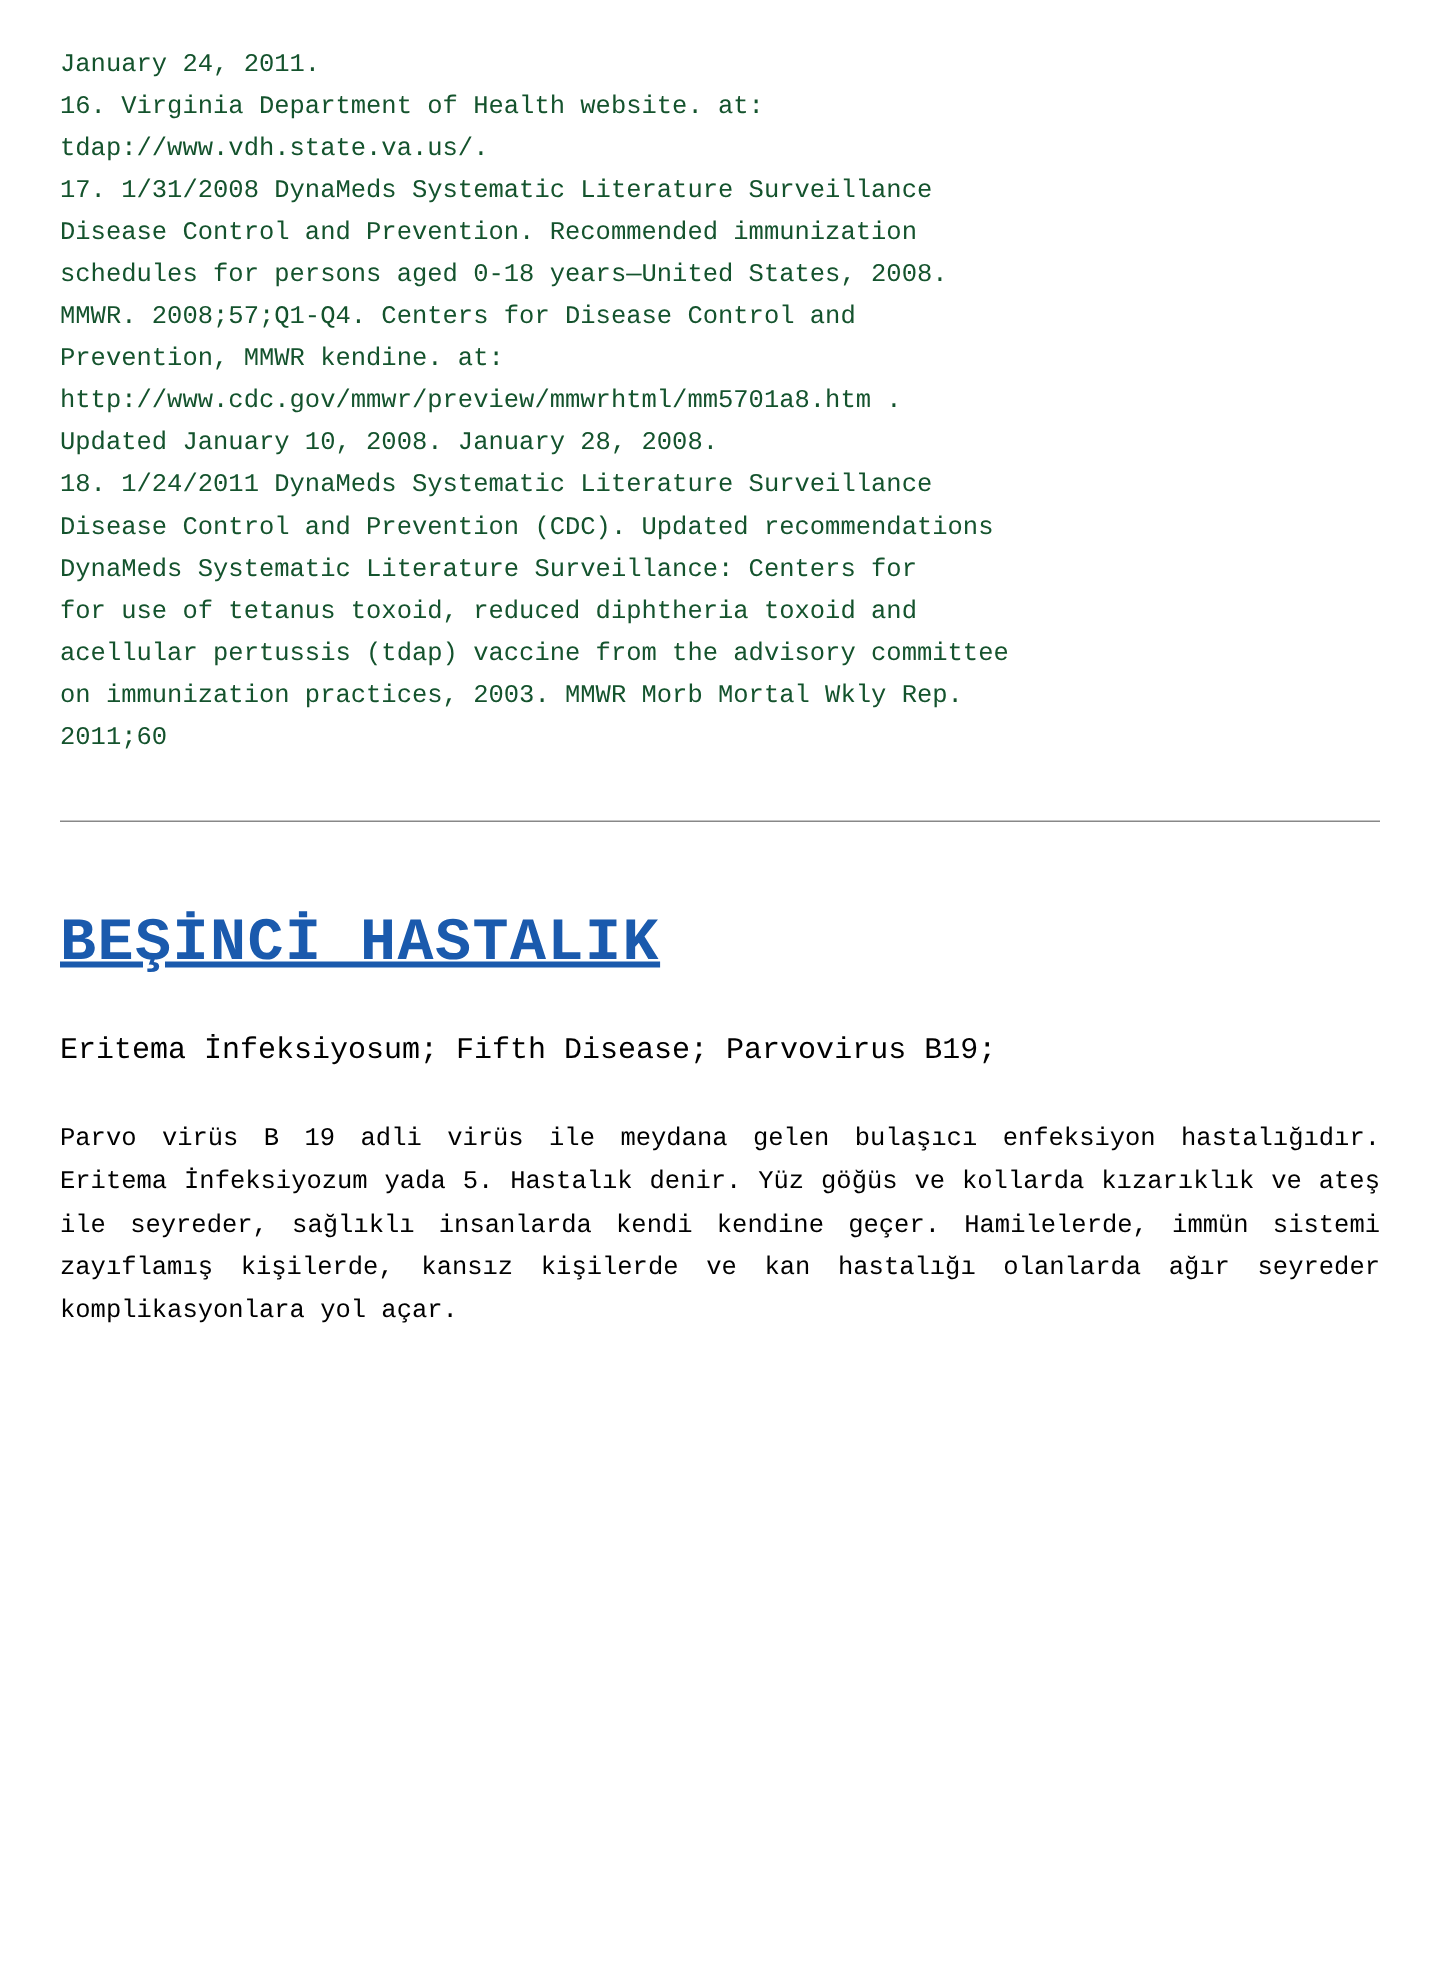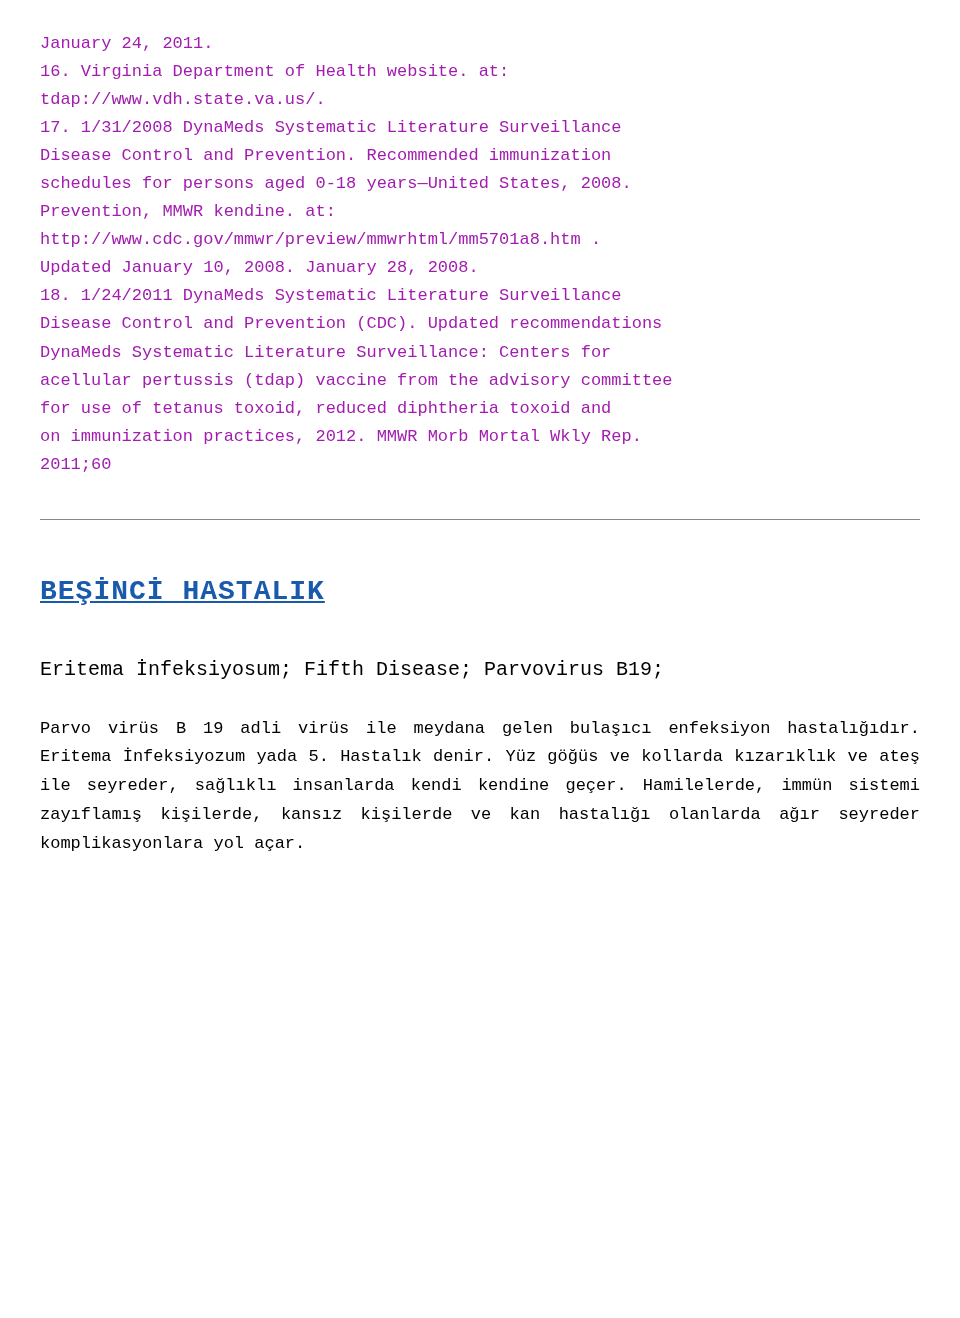--- a/index.html
+++ b/index.html
@@ -19,36 +19,36 @@
     }
 
     .references-block {
       margin-bottom: 30px;
     }
 
     .ref-line {
       font-size: 17px;
       line-height: 1.65;
       font-family: 'Courier New', Courier, monospace;
-      color: #a21caf;
+      color: #14532d;
     }
 
     .divider {
       border: none;
       border-top: 1.5px solid #888;
       margin: 40px 0 50px 0;
     }
 
     .section-title {
-      font-size: 28px;
+      font-size: 40px;
       font-weight: bold;
       font-family: 'Courier New', Courier, monospace;
       color: #1a5aad;
       text-decoration: underline;
-      margin-bottom: 40px;
+      margin-bottom: 24px;
       letter-spacing: 1px;
     }
 
     .subtitle {
       font-size: 20px;
       font-weight: normal;
       font-family: 'Courier New', Courier, monospace;
       color: #000;
       margin-bottom: 30px;
       line-height: 1.5;
@@ -66,29 +66,30 @@
 <body>
 
 <div class="references-block">
   <div id="ref-lines-container">
       <div class="ref-line">January 24, 2011.</div>
       <div class="ref-line">16. Virginia Department of Health website. at:</div>
       <div class="ref-line">tdap://www.vdh.state.va.us/.</div>
       <div class="ref-line">17. 1/31/2008 DynaMeds Systematic Literature Surveillance</div>
       <div class="ref-line">Disease Control and Prevention. Recommended immunization</div>
       <div class="ref-line">schedules for persons aged 0-18 years—United States, 2008.</div>
+      <div class="ref-line">MMWR. 2008;57;Q1-Q4. Centers for Disease Control and</div>
       <div class="ref-line">Prevention,  MMWR  kendine.  at:</div>
       <div class="ref-line">http://www.cdc.gov/mmwr/preview/mmwrhtml/mm5701a8.htm .</div>
       <div class="ref-line">Updated January 10, 2008. January 28, 2008.</div>
       <div class="ref-line">18. 1/24/2011 DynaMeds Systematic Literature Surveillance</div>
       <div class="ref-line">Disease Control and Prevention (CDC). Updated recommendations</div>
       <div class="ref-line">DynaMeds Systematic Literature Surveillance: Centers for</div>
+      <div class="ref-line">for use of tetanus toxoid, reduced diphtheria toxoid and</div>
       <div class="ref-line">acellular pertussis (tdap) vaccine from the advisory committee</div>
-      <div class="ref-line">for use of tetanus toxoid, reduced diphtheria toxoid and</div>
-      <div class="ref-line">on immunization practices, 2012. MMWR Morb Mortal Wkly Rep.</div>
+      <div class="ref-line">on immunization practices, 2003. MMWR Morb Mortal Wkly Rep.</div>
       <div class="ref-line">2011;60</div>
     </div>
 </div>
 
 <hr class="divider">
 
 <div class="section-content">
   <div class="section-title">BEŞİNCİ HASTALIK</div>
   <div class="subtitle">Eritema İnfeksiyosum; Fifth Disease; Parvovirus B19;</div>
   <div class="body-text">Parvo virüs B 19 adli virüs ile meydana gelen bulaşıcı enfeksiyon hastalığıdır. Eritema İnfeksiyozum yada 5. Hastalık denir. Yüz göğüs ve kollarda kızarıklık ve ateş ile seyreder, sağlıklı insanlarda kendi kendine geçer. Hamilelerde, immün sistemi zayıflamış kişilerde, kansız kişilerde ve kan hastalığı olanlarda ağır seyreder komplikasyonlara yol açar.</div>

